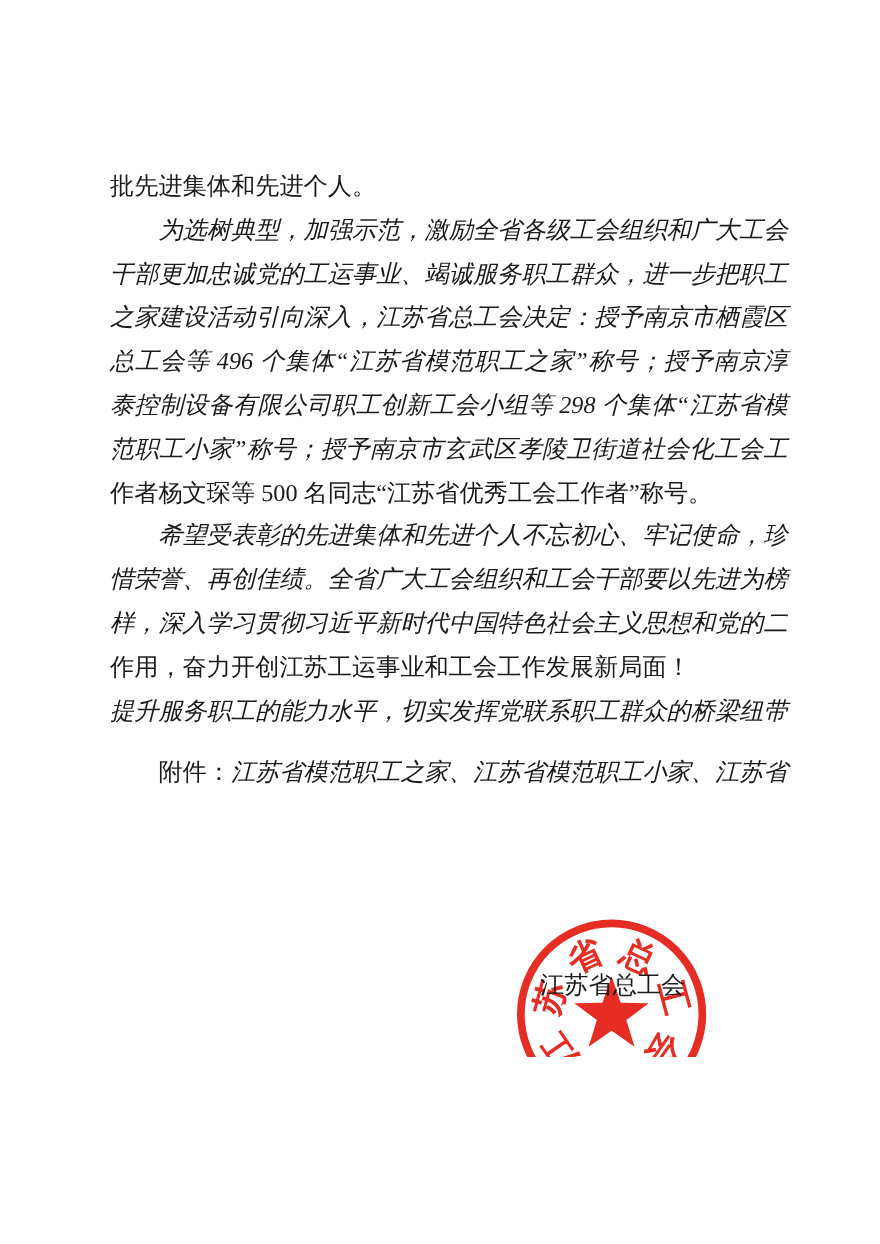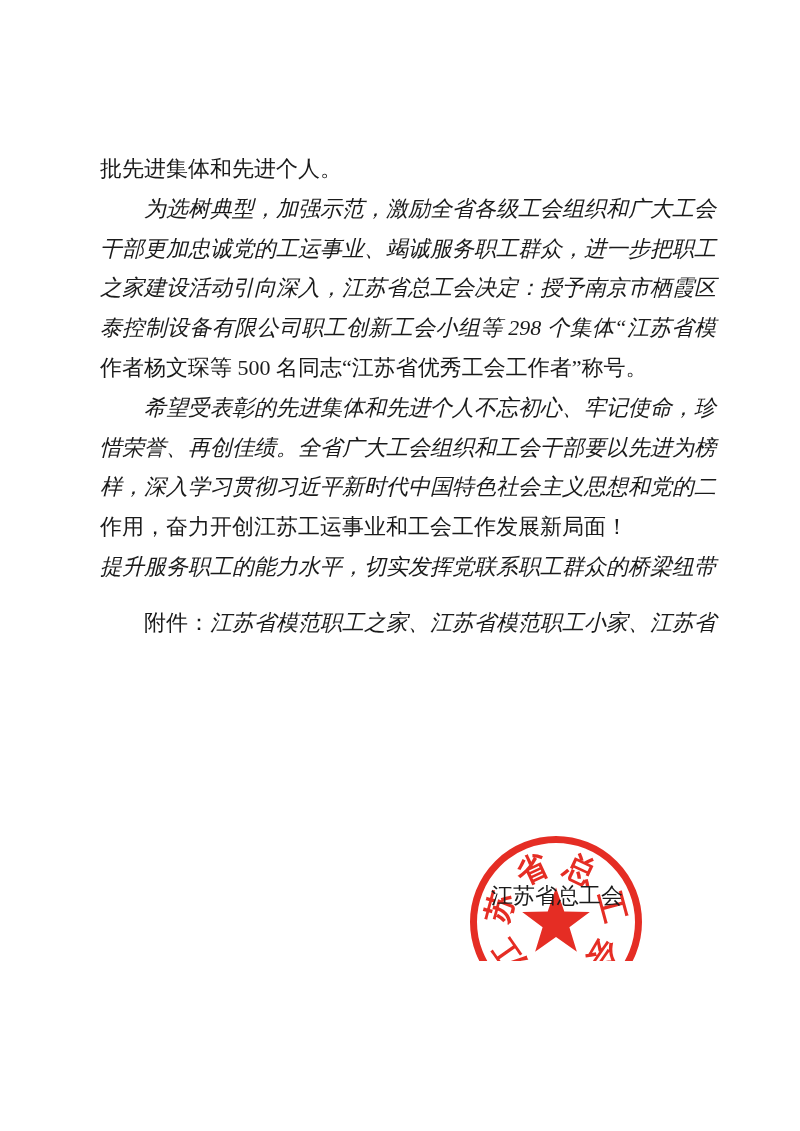--- a/index.html
+++ b/index.html
@@ -131,21 +131,23 @@
 <div class="page">
 
   <div class="body-text">
     <div class="para">
         <div class="doc-line last">批先进集体和先进个人。</div>
       </div>
     <div class="para indented">
         <div class="doc-line full">为选树典型，加强示范，激励全省各级工会组织和广大工会</div>
         <div class="doc-line full">干部更加忠诚党的工运事业、竭诚服务职工群众，进一步把职工</div>
         <div class="doc-line full">之家建设活动引向深入，江苏省总工会决定：授予南京市栖霞区</div>
+        <div class="doc-line full">总工会等 496 个集体“江苏省模范职工之家”称号；授予南京淳</div>
         <div class="doc-line full">泰控制设备有限公司职工创新工会小组等 298 个集体“江苏省模</div>
+        <div class="doc-line full">范职工小家”称号；授予南京市玄武区孝陵卫街道社会化工会工</div>
         <div class="doc-line last">作者杨文琛等 500 名同志“江苏省优秀工会工作者”称号。</div>
       </div>
     <div class="para indented">
         <div class="doc-line full">希望受表彰的先进集体和先进个人不忘初心、牢记使命，珍</div>
         <div class="doc-line full">惜荣誉、再创佳绩。全省广大工会组织和工会干部要以先进为榜</div>
         <div class="doc-line full">样，深入学习贯彻习近平新时代中国特色社会主义思想和党的二</div>
         <div class="doc-line last">作用，奋力开创江苏工运事业和工会工作发展新局面！</div>
         <div class="doc-line full">提升服务职工的能力水平，切实发挥党联系职工群众的桥梁纽带</div>
       </div>
 

